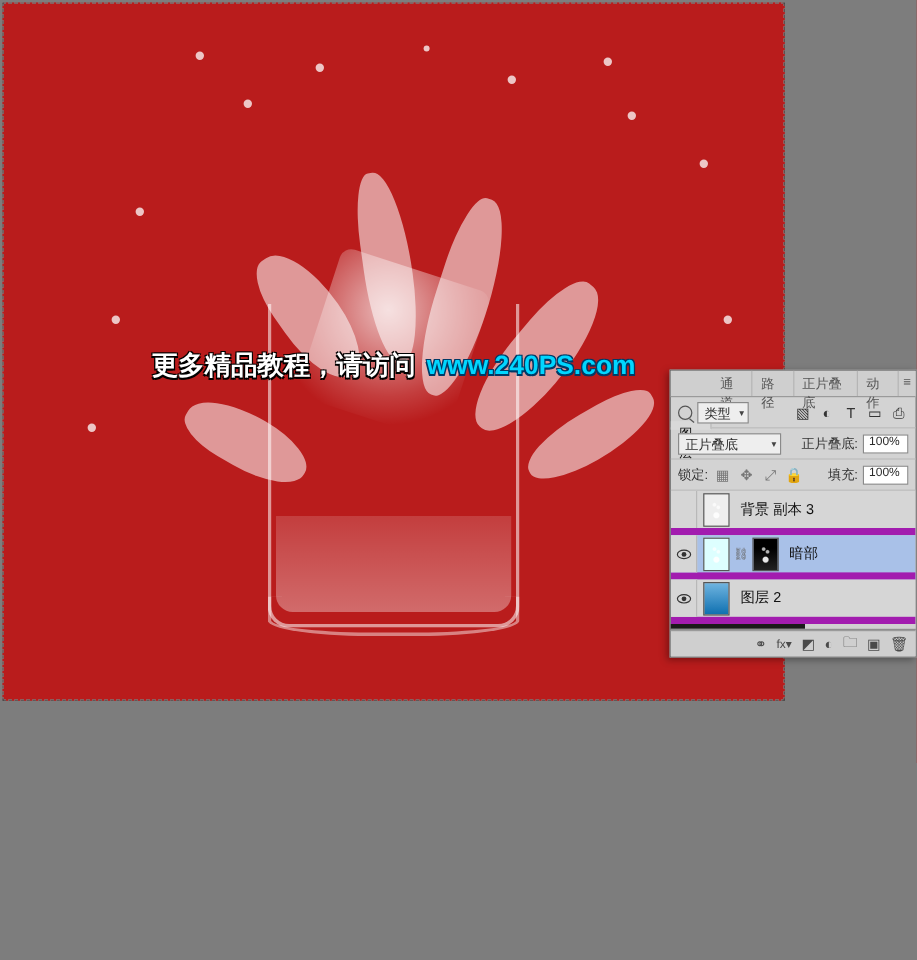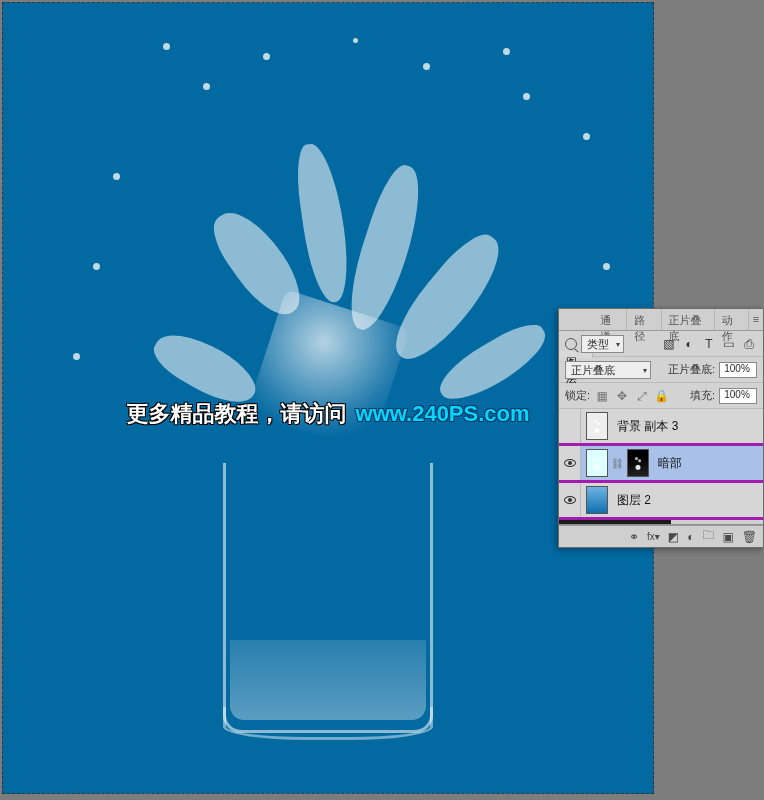--- a/index.html
+++ b/index.html
@@ -1,22 +1,22 @@
 <!DOCTYPE html>
 <html><head>
 <meta charset="utf-8">
 <style>
   * { margin: 0; padding: 0; box-sizing: border-box; font-family: "Microsoft YaHei", sans-serif; }
   body { width: 764px; height: 800px; background: #7d7d7d; overflow: hidden; position: relative; }
 
   .canvas-area {
     position: absolute;
     left: 2px; top: 2px;
-    width: 652px; height: 792px;
-    background: #0369a1;
+    width: 652px; height: 582px;
+    background: #b91c1c;
     border: 1px dashed #fff;
     outline: 1px dashed #333;
     outline-offset: -1px;
     display: flex;
     align-items: center;
     justify-content: center;
   }
   .splash-art {
     position: relative;
     width: 100%; height: 100%;
@@ -154,21 +154,21 @@
     font-size: 10px; text-align: center; padding-right: 2px;
     position: relative;
   }
   .row3 .lk { color:#777; }
 
   .layers { max-height: 165px; overflow: hidden; }
   .layer {
     display: flex;
     align-items: center;
     height: 37px;
-    border-bottom: 3px solid #a21caf;
+    border-bottom: 6px solid #a21caf;
     background: #d6d6d6;
     padding-right: 4px;
   }
   .layer.selected { background: #a9c1e8; }
   .vis {
     width: 22px; height: 100%;
     display: flex; align-items: center; justify-content: center;
     border-right: 1px solid #b8b8b8;
     background: #d6d6d6;
   }

